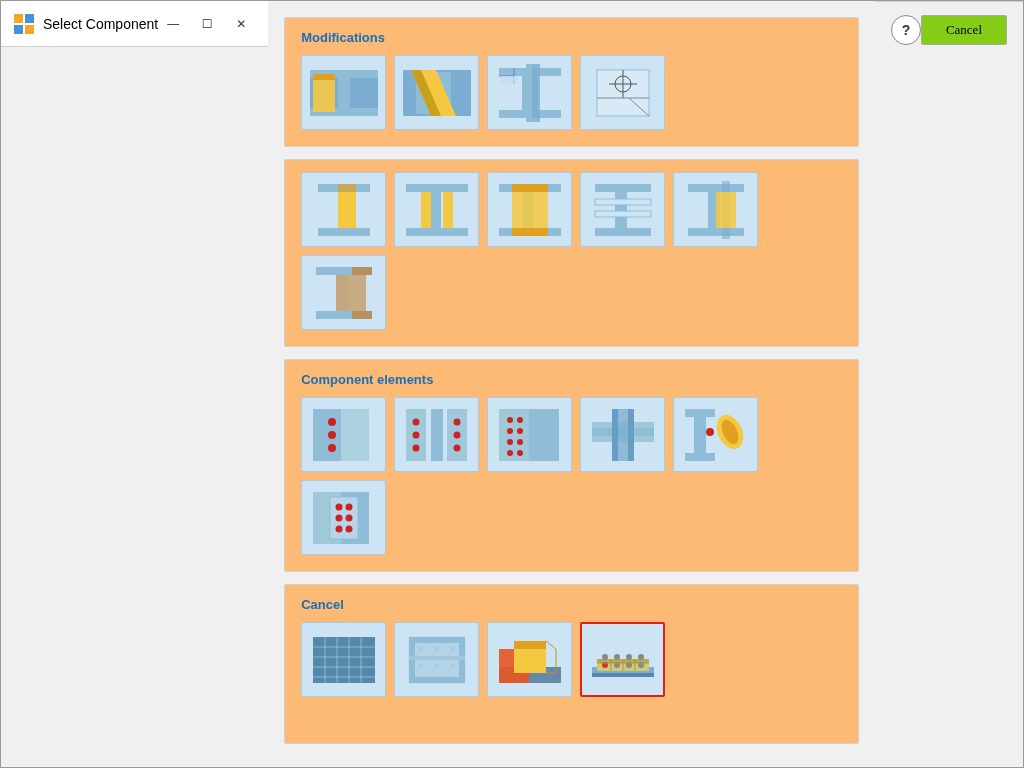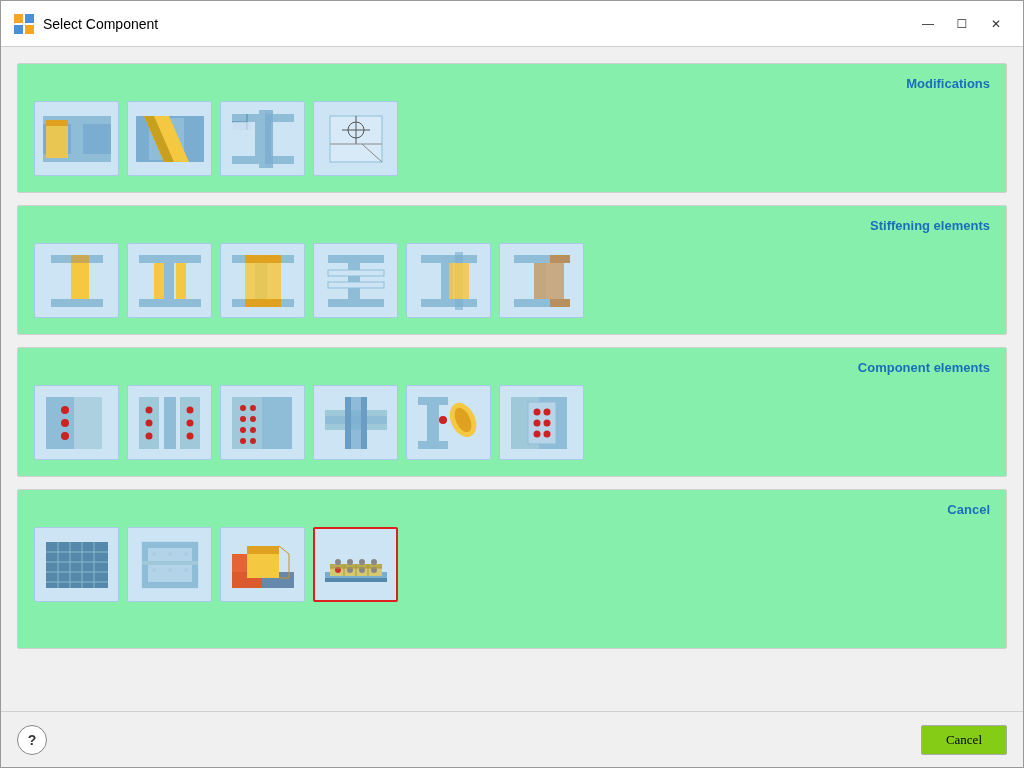--- a/index.html
+++ b/index.html
@@ -12,21 +12,21 @@
       width: 1024px;
       height: 768px;
       overflow: hidden;
     }
     .dialog {
       width: 1024px;
       height: 768px;
       background: #f0f0f0;
       border: 1px solid #999;
       display: flex;
-      flex-direction: column;
+      flex-direction: row;
     }
     .title-bar {
       background: #ffffff;
       border-bottom: 1px solid #d0d0d0;
       display: flex;
       align-items: center;
       padding: 8px 12px;
       height: 46px;
     }
     .title-bar-icon {
@@ -57,26 +57,25 @@
       font-size: 12px;
       color: #333;
     }
     .content-area {
       flex: 1;
       overflow-y: auto;
       padding: 16px;
       background: #f0f0f0;
     }
     .section {
-      background: #86efac;
+      background: #fdba74;
       border: 1px solid #d0d0d0;
       border-radius: 2px;
       margin-bottom: 12px;
       padding: 12px 16px 16px;
-      text-align: right;
     }
     .section-title {
       font-size: 13px;
       font-weight: 600;
       color: #1a6fbb;
       margin-bottom: 10px;
     }
     .items-row {
       display: flex;
       flex-wrap: wrap;
@@ -223,21 +222,20 @@
             <line x1="22" y1="22" x2="50" y2="22" stroke="#555" strokewidth="1"></line>
 
             <line x1="10" y1="36" x2="62" y2="36" stroke="#888" strokewidth="1" strokedasharray="3,2"></line>
             <line x1="42" y1="36" x2="62" y2="54" stroke="#888" strokewidth="1"></line>
           </svg>
         </div>
       </div>
     </div>
 
     <div class="section">
-      <div class="section-title">Stiffening elements</div>
       <div class="items-row">
 
         <div class="component-item">
           <svg class="item-svg" viewBox="0 0 72 62">
             <rect x="10" y="5" width="52" height="8" fill="#8fbdd8"></rect>
             <rect x="10" y="49" width="52" height="8" fill="#8fbdd8"></rect>
             <rect x="30" y="13" width="12" height="36" fill="#8fbdd8"></rect>
 
             <rect x="30" y="13" width="18" height="36" fill="#f5c842"></rect>
             <rect x="30" y="5" width="18" height="8" fill="#e0a020" opacity="0.7"></rect>

